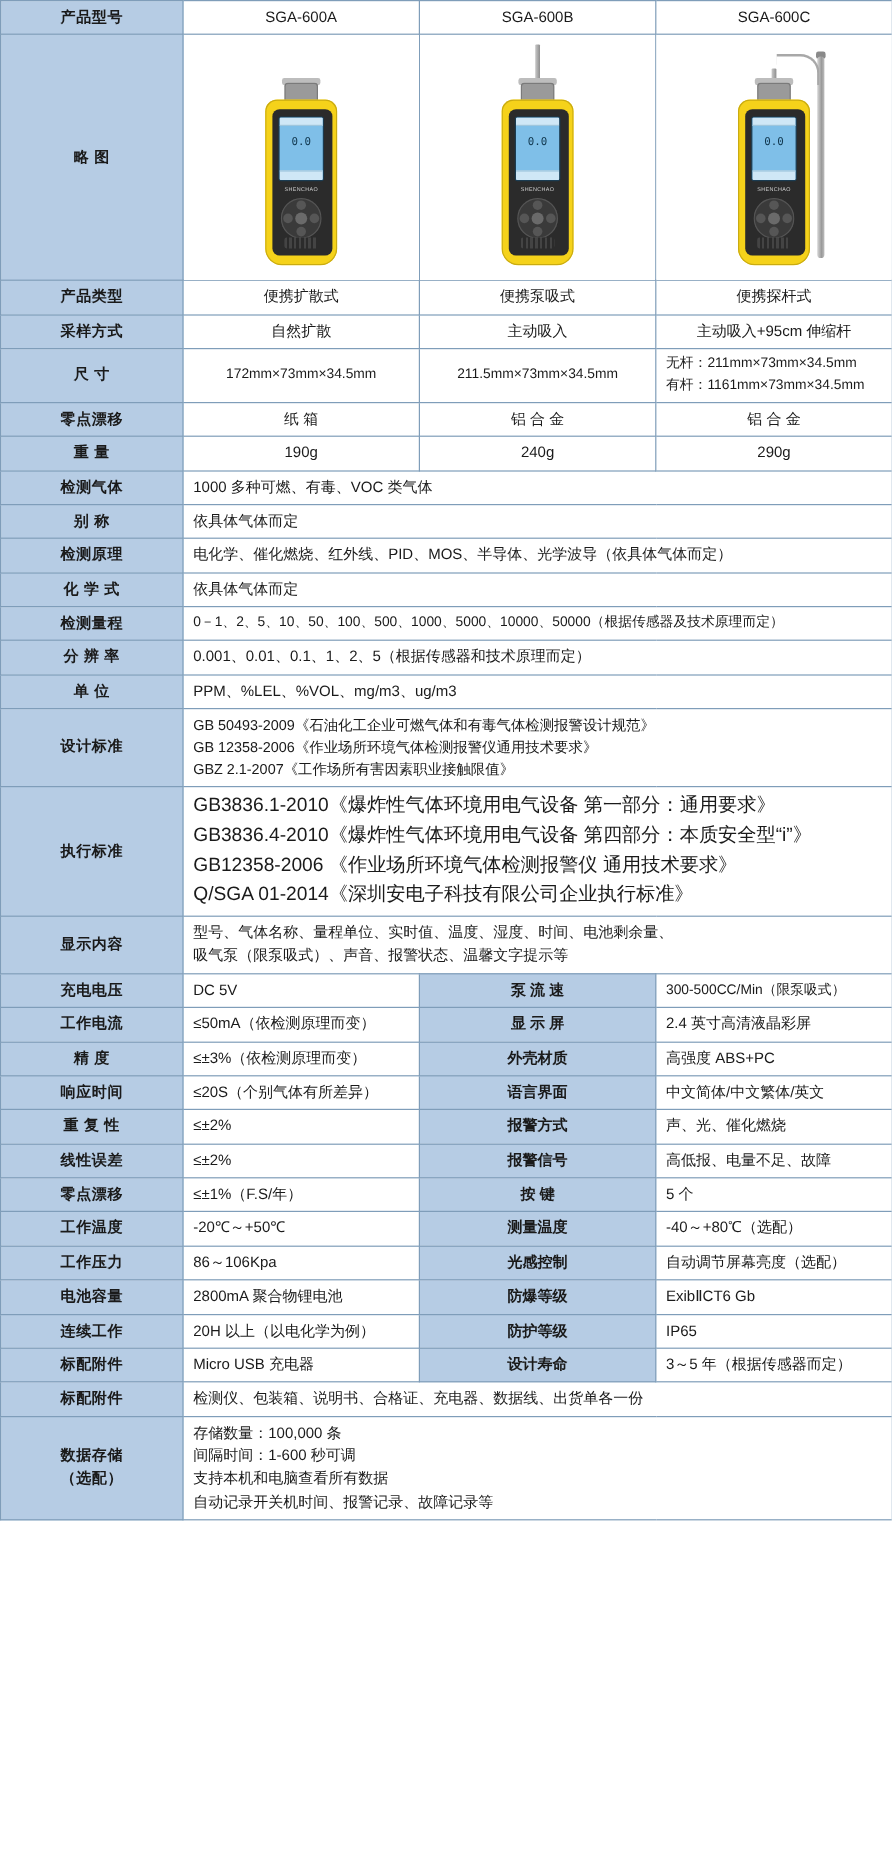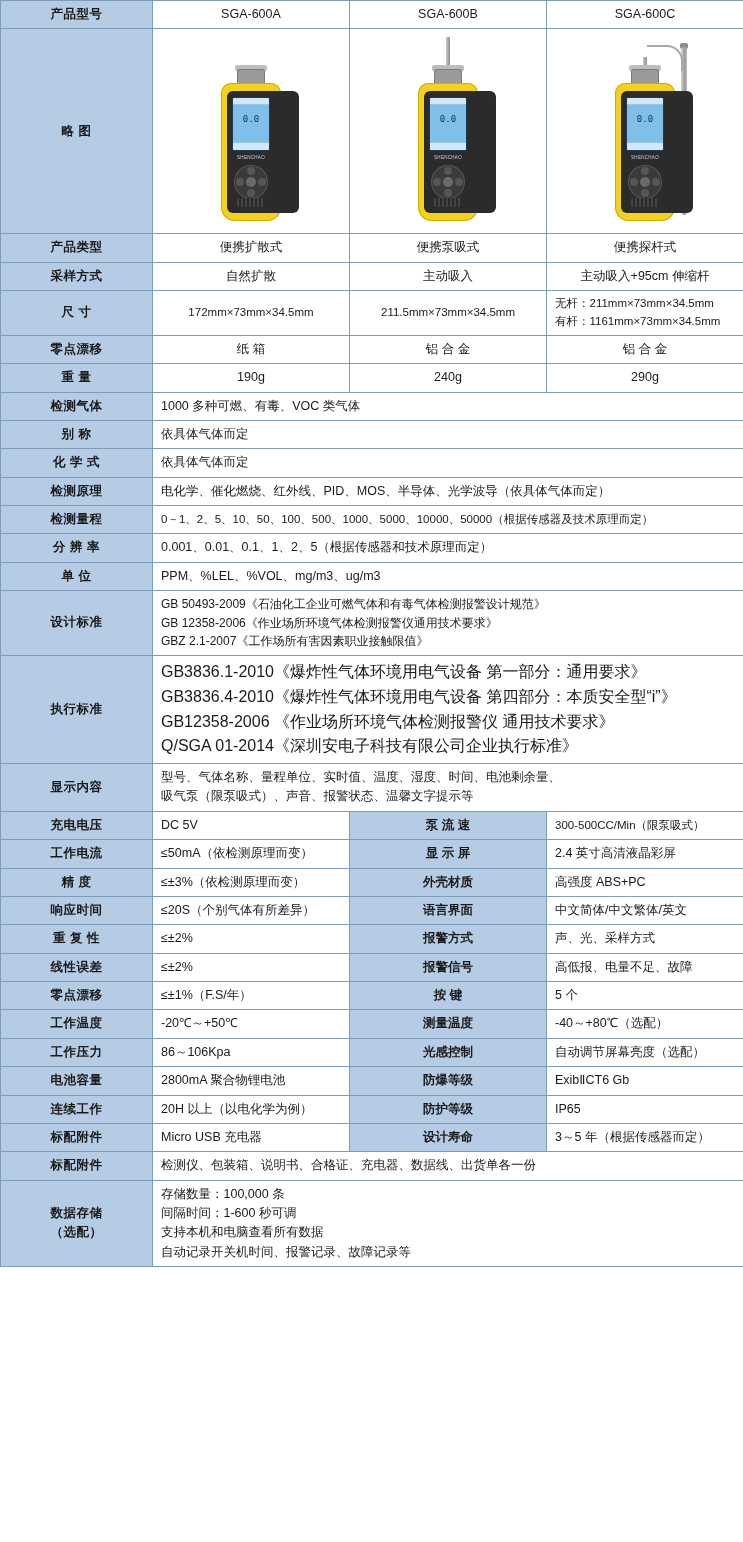--- a/index.html
+++ b/index.html
@@ -81,21 +81,21 @@
     width: 60px;
     height: 138px;
     background: #f5d21a;
     border-radius: 10px 10px 14px 14px;
     box-shadow: inset 0 0 0 1px #c9ab12;
   }
   .faceplate {
     position: absolute;
     left: 6px;
     top: 8px;
-    width: 72px;
+    width: 50px;
     height: 122px;
     background: #2b2b2b;
     border-radius: 6px;
   }
   .screen {
     position: absolute;
     left: 5px;
     top: 6px;
     width: 38px;
     height: 54px;
@@ -363,26 +363,26 @@
 
       <tr>
         <td class="lab">检测气体</td>
         <td class="valL" colspan="3">1000 多种可燃、有毒、VOC 类气体</td>
       </tr>
       <tr>
         <td class="lab">别    称</td>
         <td class="valL" colspan="3">依具体气体而定</td>
       </tr>
       <tr>
+        <td class="lab">检测原理</td>
+        <td class="valL" colspan="3">电化学、催化燃烧、红外线、PID、MOS、半导体、光学波导（依具体气体而定）</td>
+      </tr>
+      <tr>
         <td class="lab">化 学 式</td>
         <td class="valL" colspan="3">依具体气体而定</td>
-      </tr>
-      <tr>
-        <td class="lab">检测原理</td>
-        <td class="valL" colspan="3">电化学、催化燃烧、红外线、PID、MOS、半导体、光学波导（依具体气体而定）</td>
       </tr>
       <tr>
         <td class="lab">检测量程</td>
         <td class="valL" style="font-size:11.5px" colspan="3">0－1、2、5、10、50、100、500、1000、5000、10000、50000（根据传感器及技术原理而定）</td>
       </tr>
       <tr>
         <td class="lab">分 辨 率</td>
         <td class="valL" colspan="3">0.001、0.01、0.1、1、2、5（根据传感器和技术原理而定）</td>
       </tr>
       <tr>
@@ -429,21 +429,21 @@
       <tr>
         <td class="lab">响应时间</td>
         <td class="valL">≤20S（个别气体有所差异）</td>
         <td class="hdr">语言界面</td>
         <td class="valL">中文简体/中文繁体/英文</td>
       </tr>
       <tr>
         <td class="lab">重 复 性</td>
         <td class="valL">≤±2%</td>
         <td class="hdr">报警方式</td>
-        <td class="valL">声、光、采样方式</td>
+        <td class="valL">声、光、催化燃烧</td>
       </tr>
       <tr>
         <td class="lab">线性误差</td>
         <td class="valL">≤±2%</td>
         <td class="hdr">报警信号</td>
         <td class="valL">高低报、电量不足、故障</td>
       </tr>
       <tr>
         <td class="lab">零点漂移</td>
         <td class="valL">≤±1%（F.S/年）</td>

